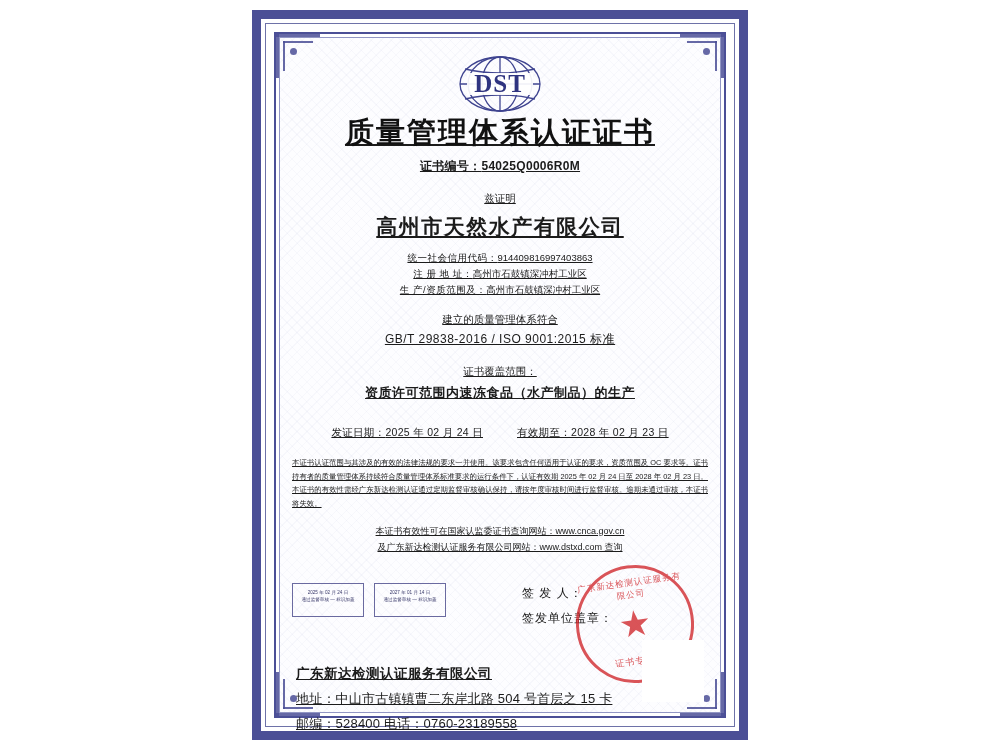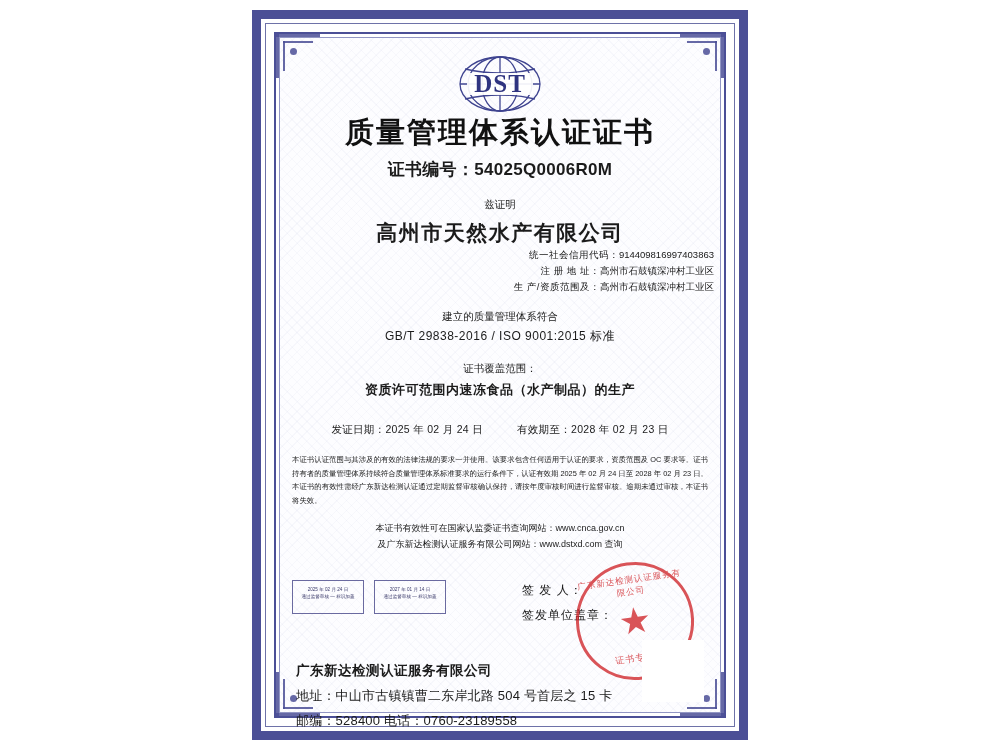--- a/index.html
+++ b/index.html
@@ -87,63 +87,64 @@
 
   
   .content {
     position: absolute;
     left: 34px;
     top: 30px;
     right: 34px;
     bottom: 30px;
     text-align: center;
     color: #1b1b1b;
+    text-decoration: underline;
   }
 
   
   .logo-wrap {
     margin-top: 14px;
     height: 62px;
     position: relative;
   }
   .logo-svg { display: block; margin: 0 auto; }
 
   .main-title {
     font-family: "Liberation Serif", serif;
     font-size: 29px;
     font-weight: bold;
     letter-spacing: 2px;
     color: #111;
     margin-top: 0;
     line-height: 1.15;
   }
   .cert-no {
-    font-size: 17px;
+    font-size: 12px;
     font-weight: bold;
     margin-top: 9px;
     letter-spacing: .3px;
   }
   .hereby {
     font-size: 10.5px;
     margin-top: 17px;
     color: #222;
   }
   .company {
     font-family: "Liberation Serif", serif;
     font-size: 21px;
     font-weight: bold;
     letter-spacing: 1.5px;
     margin-top: 7px;
   }
 
   .info-block {
+    margin-top: 9px;
     font-size: 9.5px;
     line-height: 1.65;
     color: #181818;
-    text-align: right;
   }
   .info-line { white-space: nowrap; }
   .info-label { letter-spacing: .5px; }
 
   .std-block {
     margin-top: 13px;
     font-size: 10.5px;
     line-height: 1.8;
   }
   .std-line2 {

